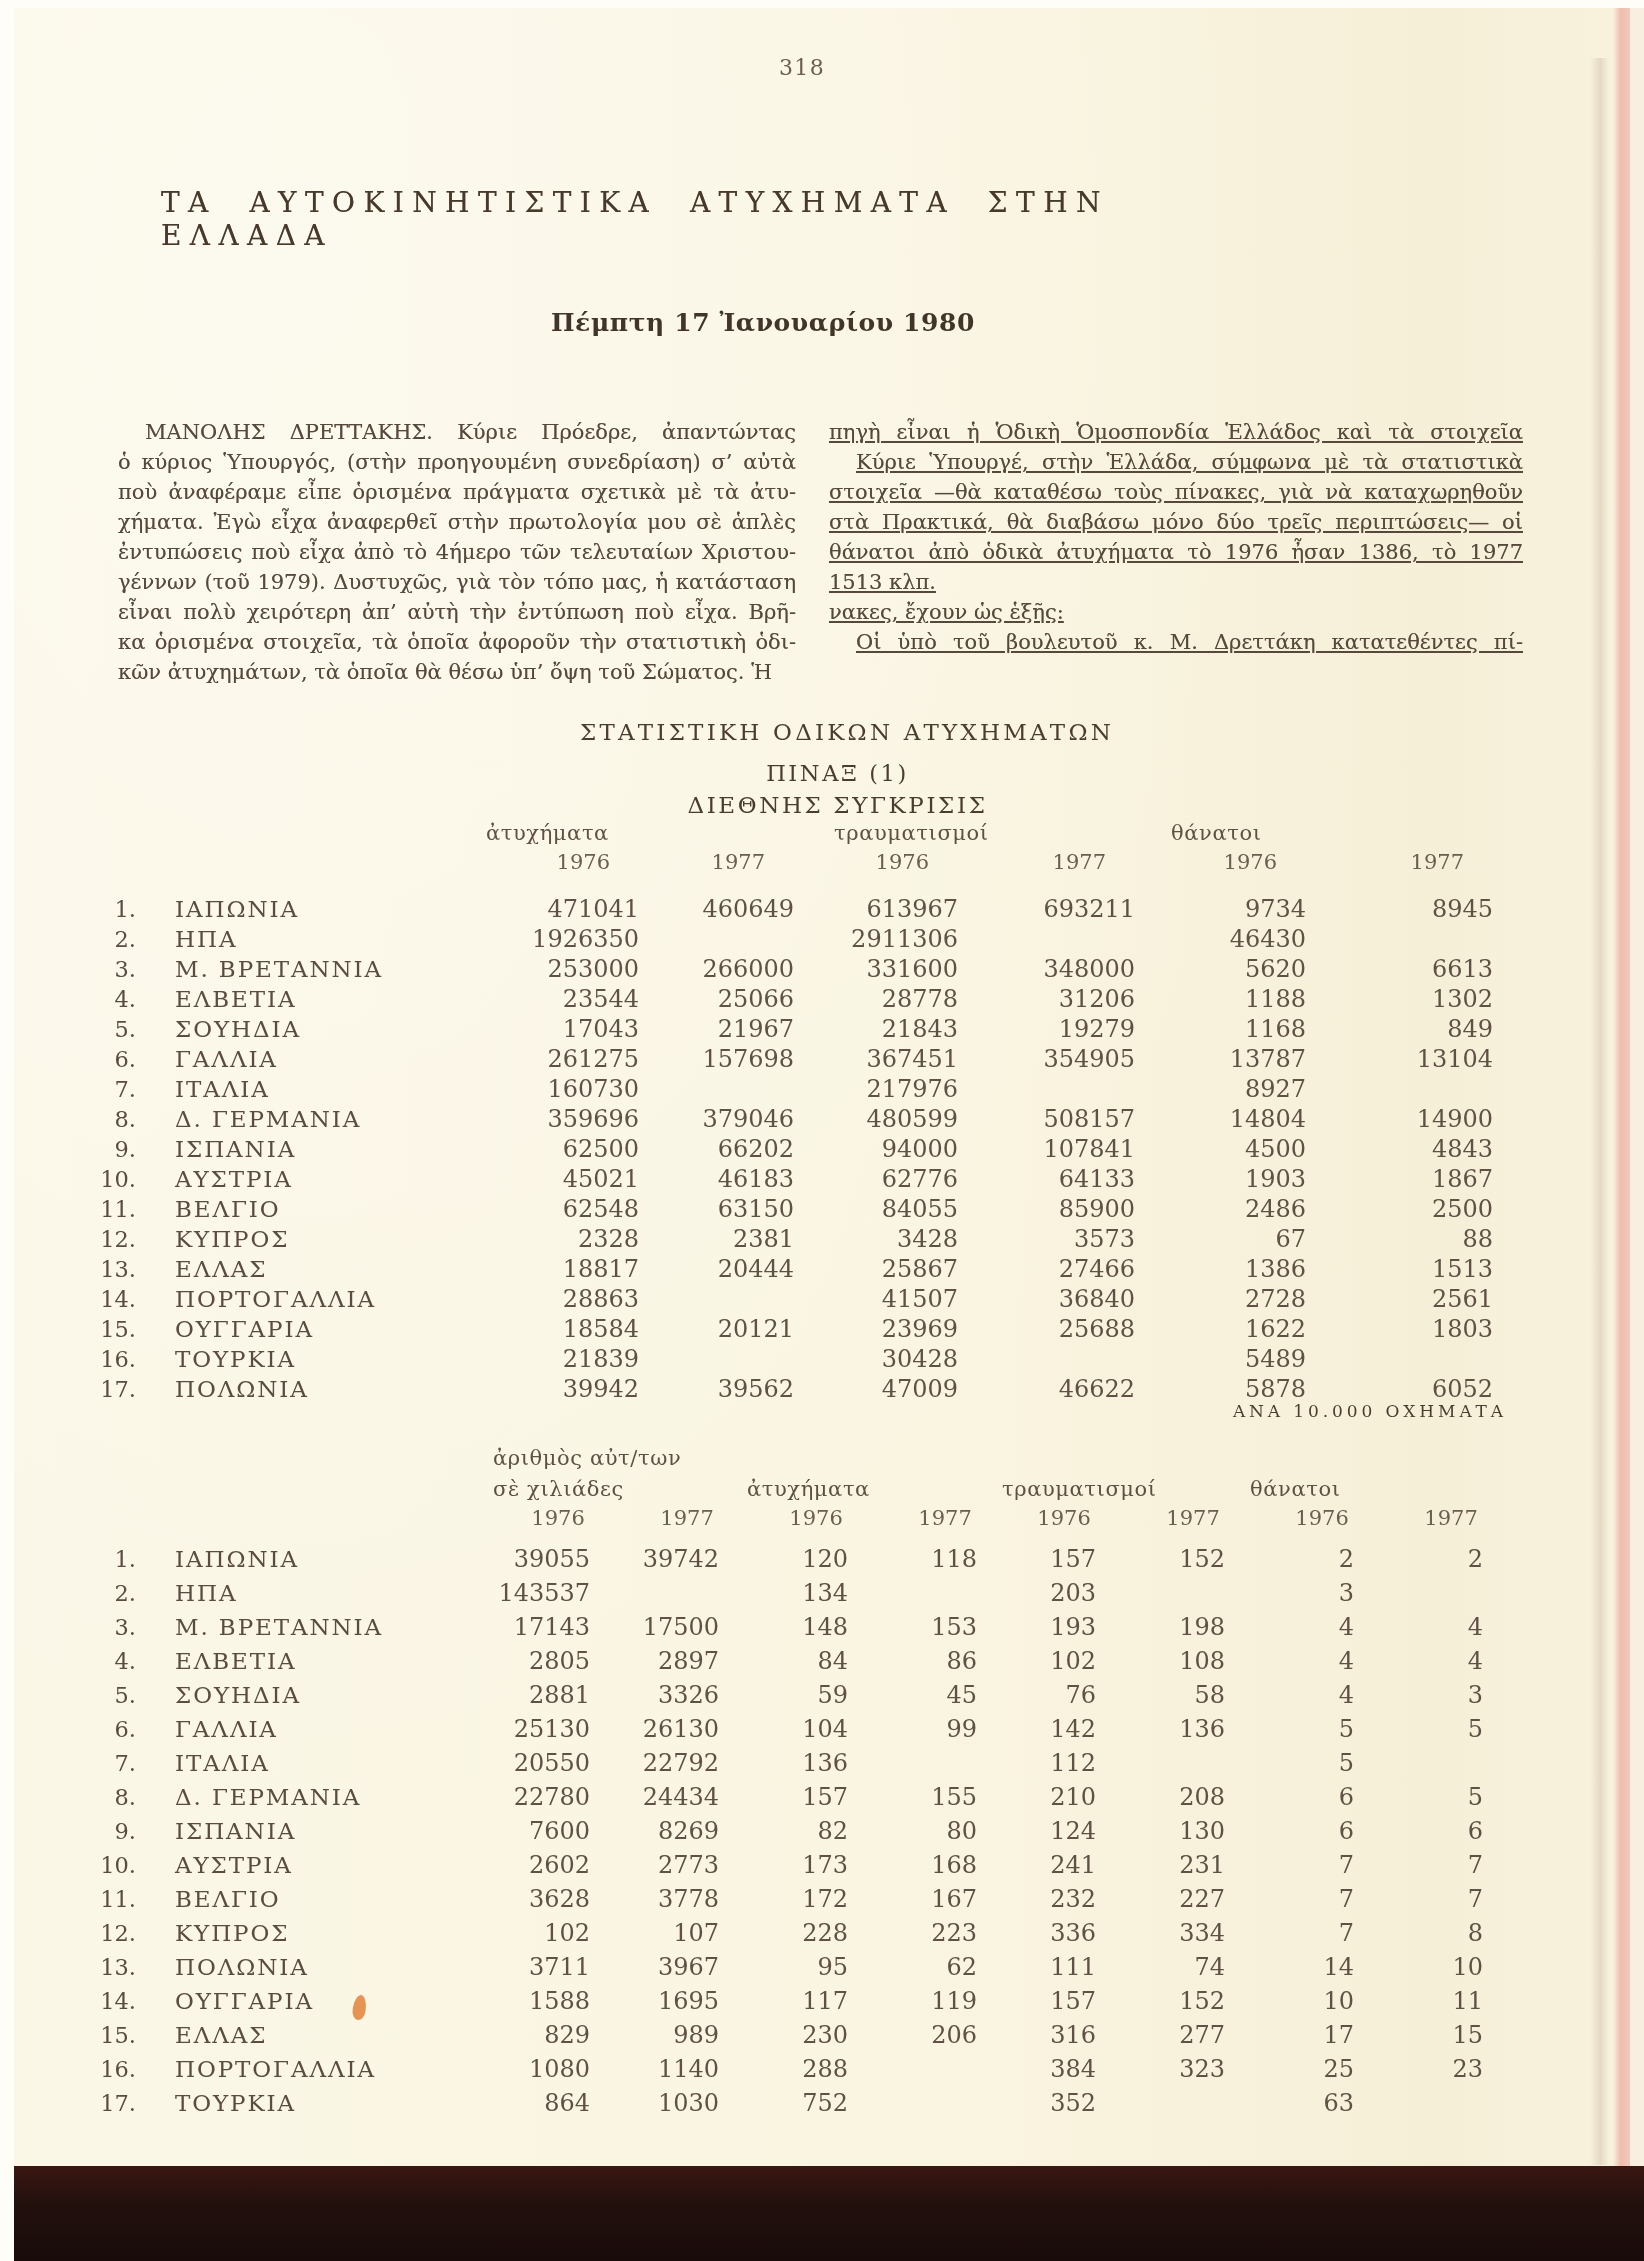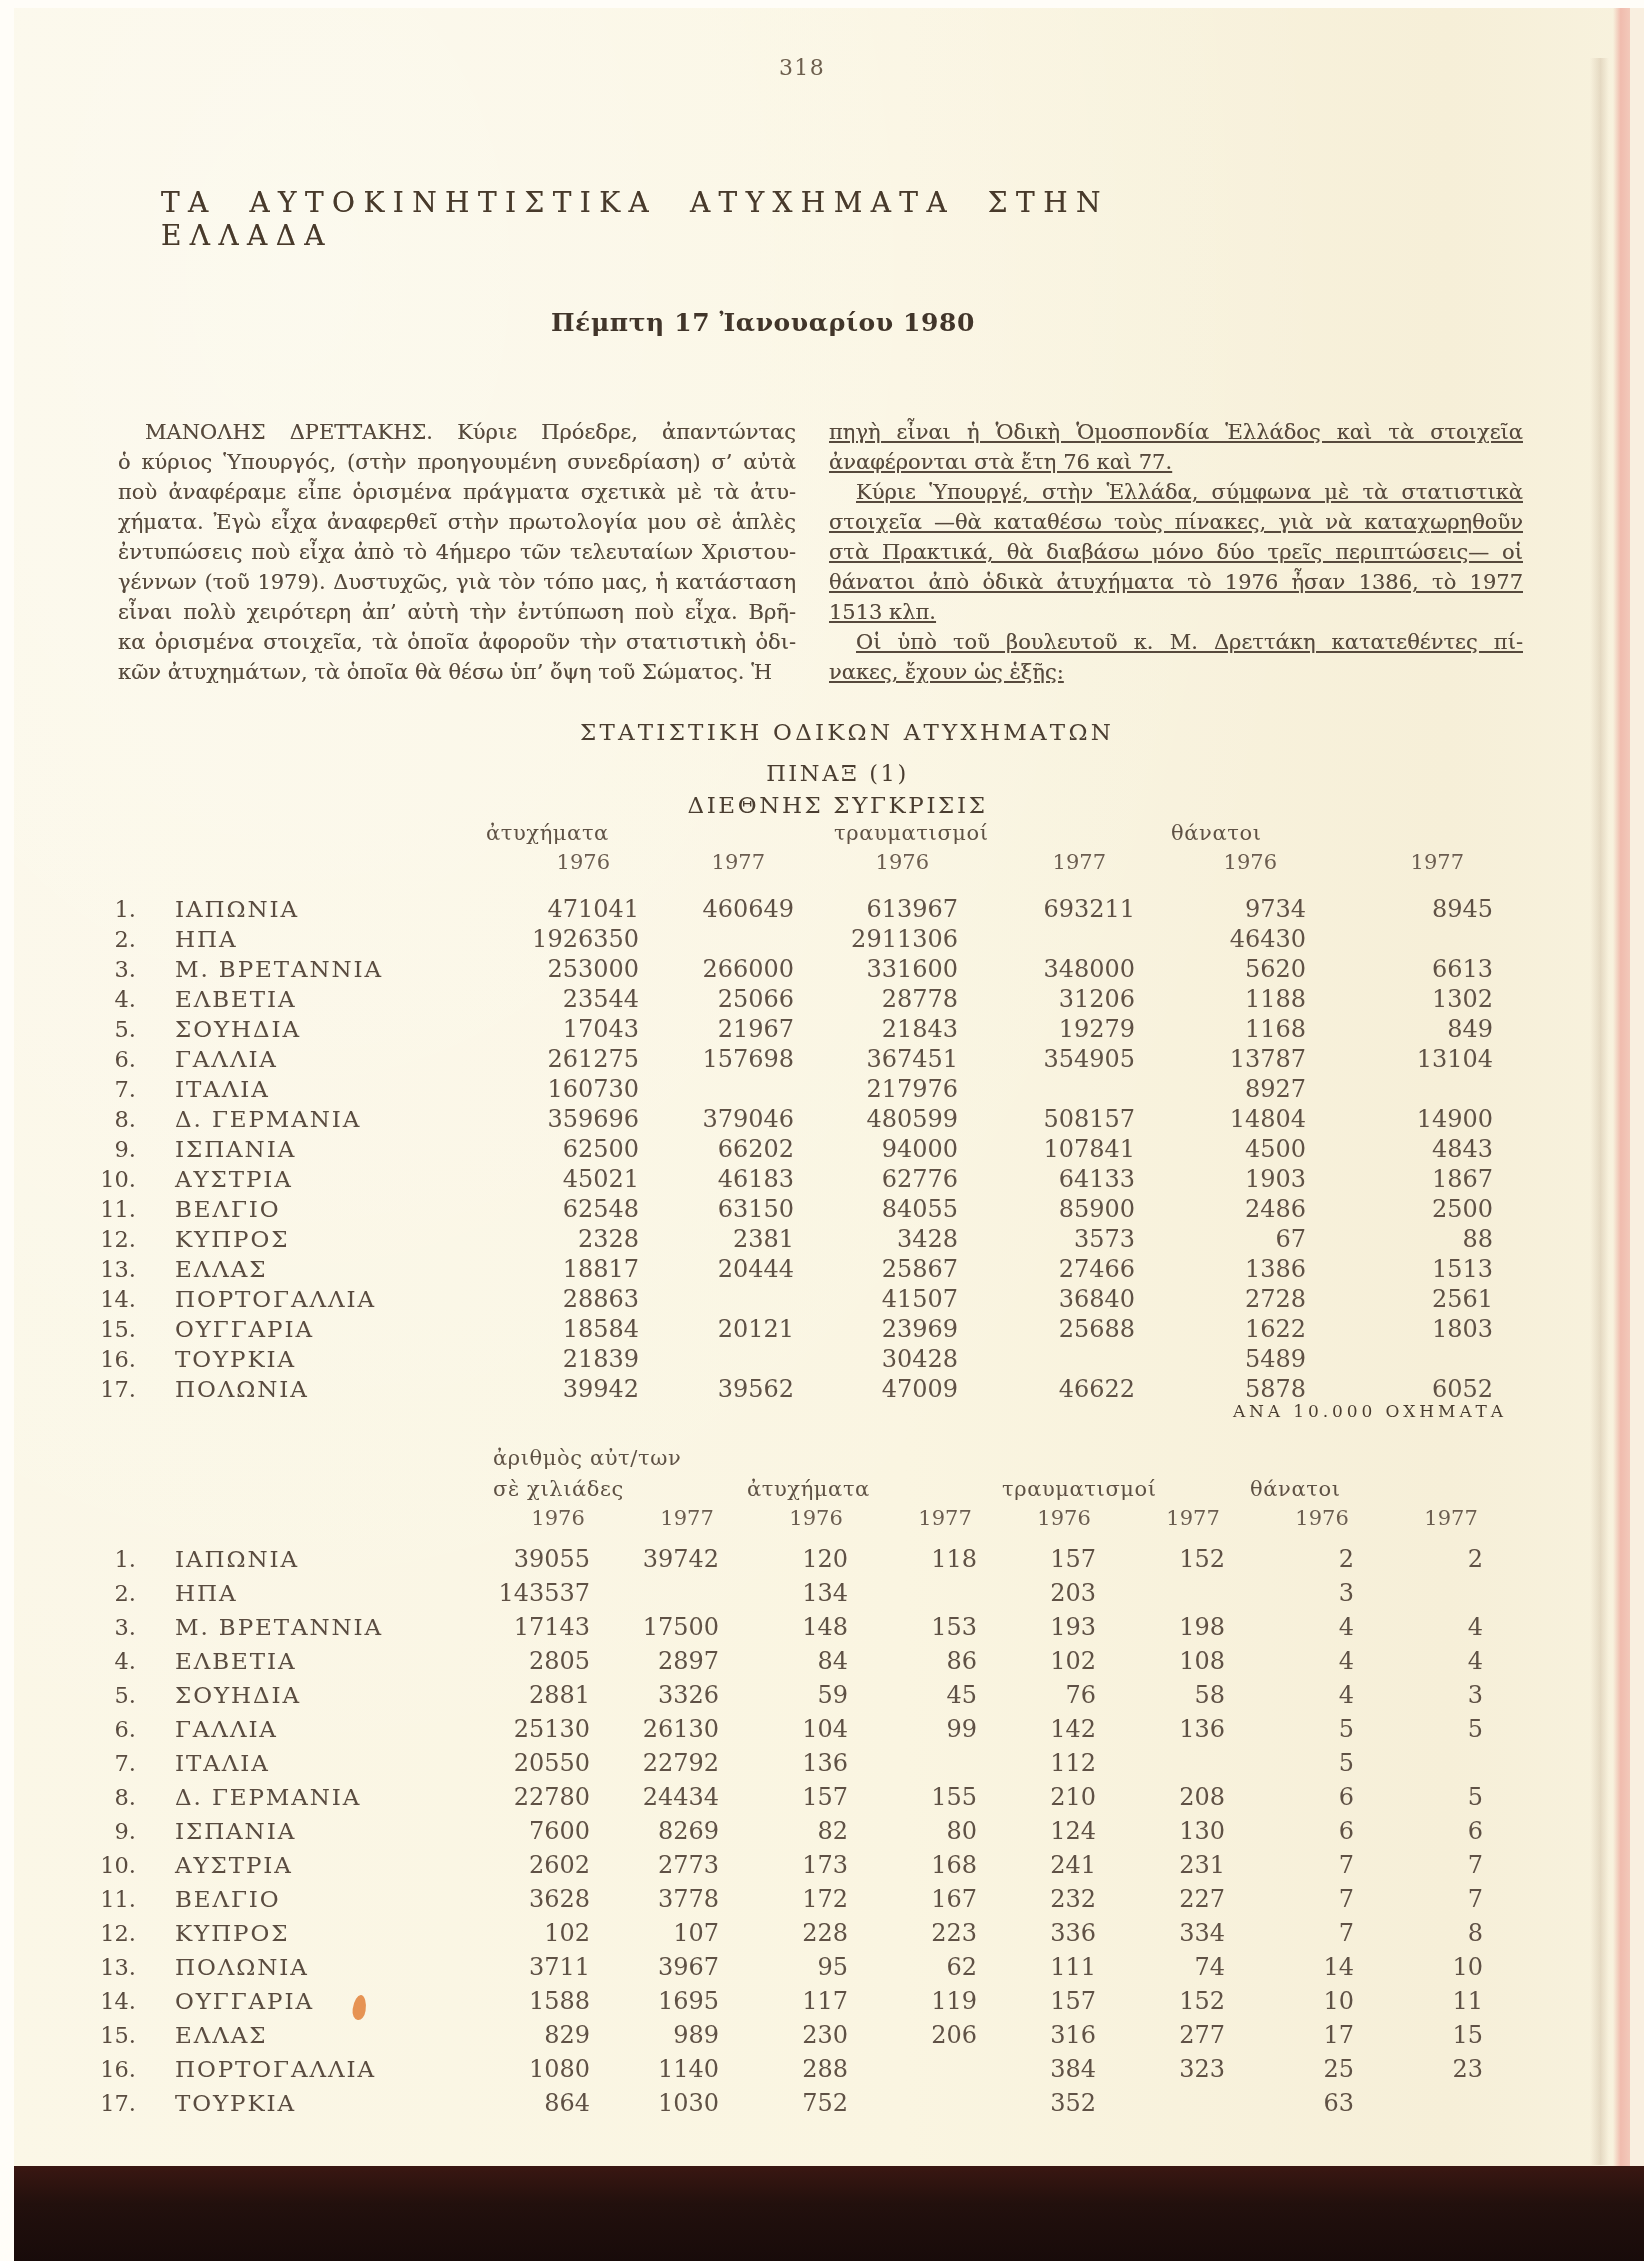--- a/index.html
+++ b/index.html
@@ -73,28 +73,27 @@
       <div class="ln">ποὺ ἀναφέραμε εἶπε ὁρισμένα πράγματα σχετικὰ μὲ τὰ ἀτυ-</div>
       <div class="ln">χήματα. Ἐγὼ εἶχα ἀναφερθεῖ στὴν πρωτολογία μου σὲ ἁπλὲς</div>
       <div class="ln">ἐντυπώσεις ποὺ εἶχα ἀπὸ τὸ 4ήμερο τῶν τελευταίων Χριστου-</div>
       <div class="ln">γέννων (τοῦ 1979). Δυστυχῶς, γιὰ τὸν τόπο μας, ἡ κατάσταση</div>
       <div class="ln">εἶναι πολὺ χειρότερη ἀπ’ αὐτὴ τὴν ἐντύπωση ποὺ εἶχα. Βρῆ-</div>
       <div class="ln">κα ὁρισμένα στοιχεῖα, τὰ ὁποῖα ἀφοροῦν τὴν στατιστικὴ ὁδι-</div>
       <div class="ln end">κῶν ἀτυχημάτων, τὰ ὁποῖα θὰ θέσω ὑπ’ ὄψη τοῦ Σώματος. Ἡ</div>
     </div>
   <div class="abs col right-col" id="right-col">
       <div class="ln">πηγὴ εἶναι ἡ Ὁδικὴ Ὁμοσπονδία Ἑλλάδος καὶ τὰ στοιχεῖα</div>
-      <div class="ln end">ἀναφέρονται στὰ ἔτη 76 καὶ 77.</div>
       <div class="ln ind">Κύριε Ὑπουργέ, στὴν Ἑλλάδα, σύμφωνα μὲ τὰ στατιστικὰ</div>
       <div class="ln">στοιχεῖα —θὰ καταθέσω τοὺς πίνακες, γιὰ νὰ καταχωρηθοῦν</div>
       <div class="ln">στὰ Πρακτικά, θὰ διαβάσω μόνο δύο τρεῖς περιπτώσεις— οἱ</div>
       <div class="ln">θάνατοι ἀπὸ ὁδικὰ ἀτυχήματα τὸ 1976 ἦσαν 1386, τὸ 1977</div>
       <div class="ln end">1513 κλπ.</div>
+      <div class="ln end">νακες, ἔχουν ὡς ἑξῆς:</div>
       <div class="ln ind">Οἱ ὑπὸ τοῦ βουλευτοῦ κ. Μ. Δρεττάκη κατατεθέντες πί-</div>
-      <div class="ln end">νακες, ἔχουν ὡς ἑξῆς:</div>
     </div>
 
   <div class="abs sec-heading">ΣΤΑΤΙΣΤΙΚΗ ΟΔΙΚΩΝ ΑΤΥΧΗΜΑΤΩΝ</div>
   <div class="abs t1-title">ΠΙΝΑΞ (1)</div>
   <div class="abs t1-subtitle">ΔΙΕΘΝΗΣ ΣΥΓΚΡΙΣΙΣ</div>
 
   <div class="abs grp" style="left:486px;top:821px;">ἀτυχήματα</div>
   <div class="abs grp" style="left:834px;top:821px;">τραυματισμοί</div>
   <div class="abs grp" style="left:1171px;top:821px;">θάνατοι</div>
   <div class="abs" id="table1-years" style="left:97px;top:850px;">

